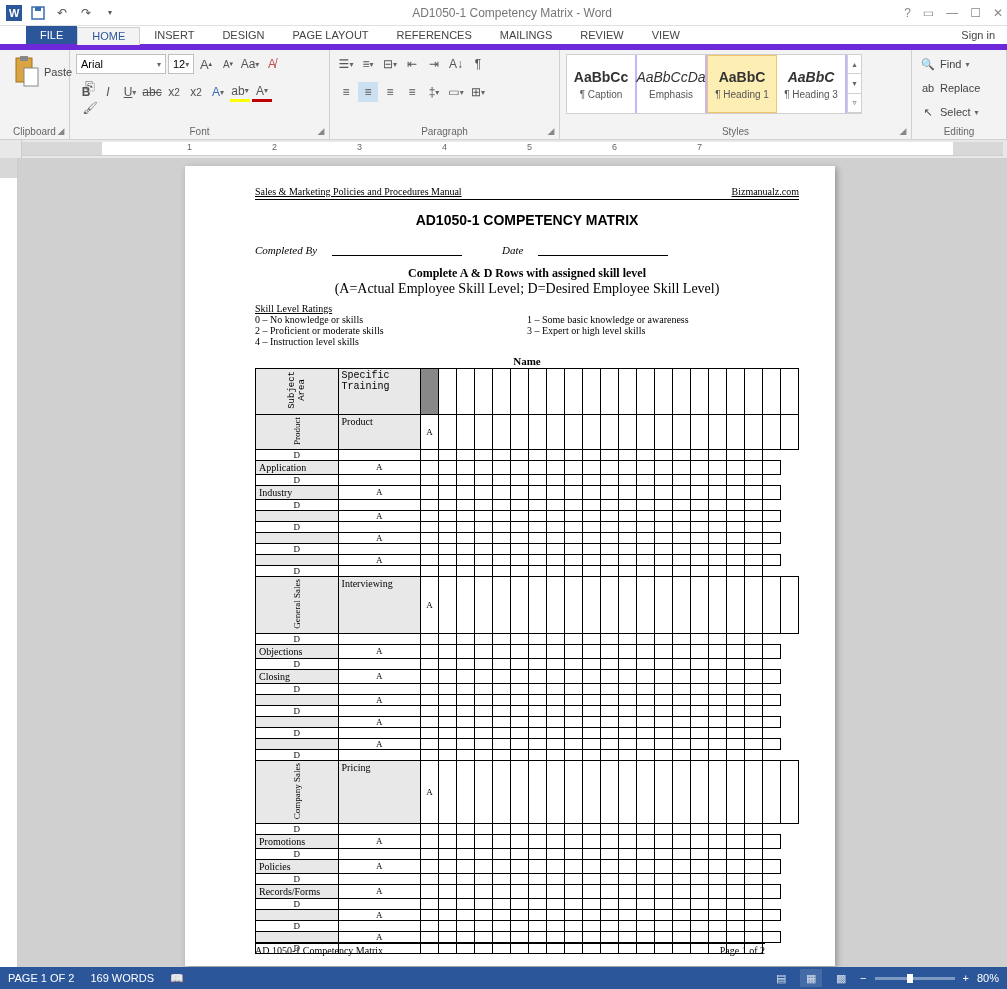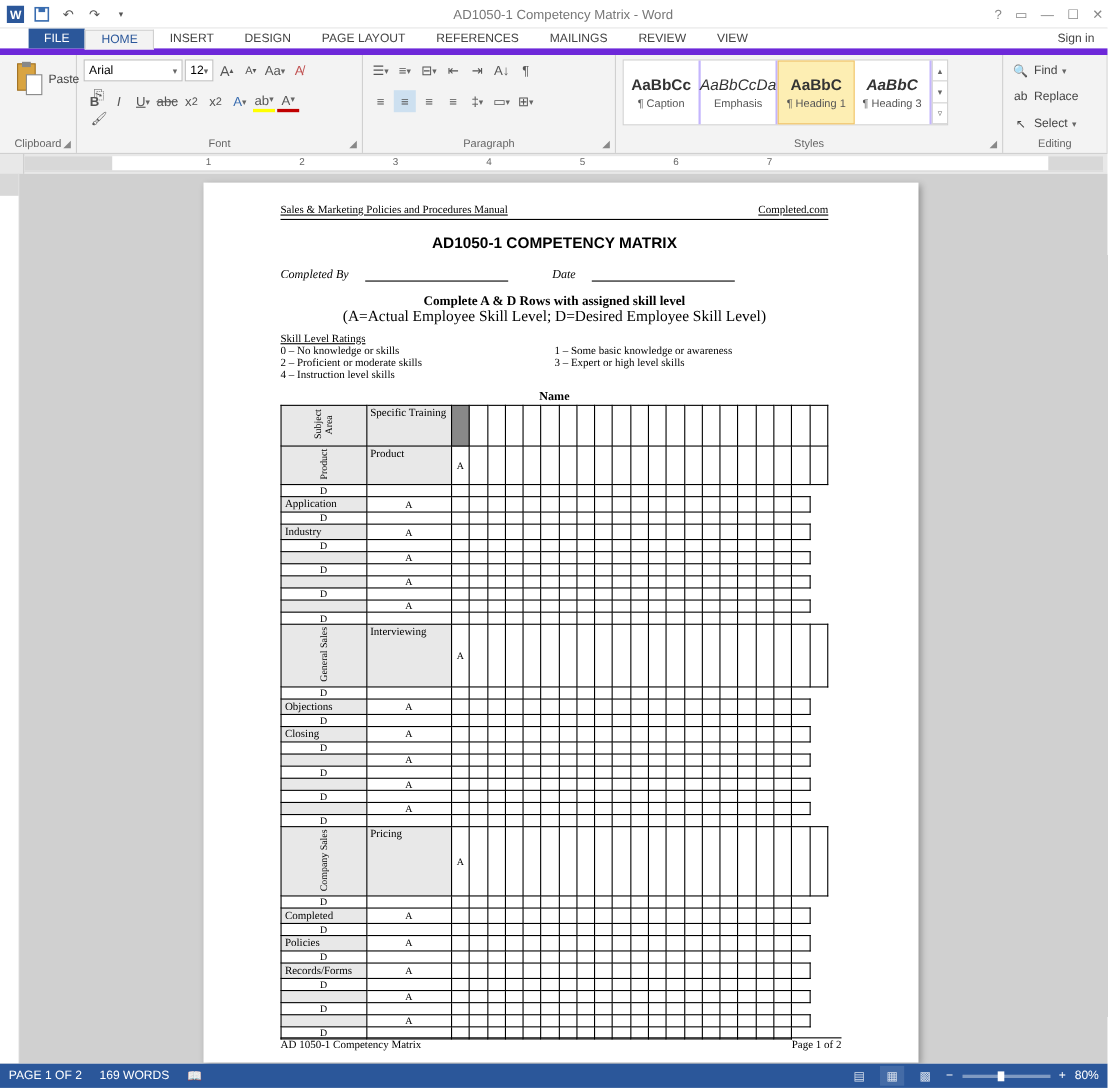--- a/index.html
+++ b/index.html
@@ -57,42 +57,42 @@
 .ruler-h { flex: 1; background: #fff; position: relative; border-bottom: 1px solid #ccc; margin: 2px 4px 0 0; height: 14px; }
 .ruler-h .tick { position: absolute; top: 0; font-size: 9px; color: #666; }
 .ruler-h .margin-l { position: absolute; left: 0; width: 80px; height: 100%; background: #d8d8d8; }
 .ruler-h .margin-r { position: absolute; right: 0; width: 50px; height: 100%; background: #d8d8d8; }
 
 
 .workspace { position: absolute; top: 158px; bottom: 22px; left: 0; right: 0; background: #d0d0d0; overflow: hidden; }
 .ruler-v { position: absolute; left: 0; top: 0; bottom: 0; width: 18px; background: #fff; border-right: 1px solid #ccc; }
 .ruler-v .margin-t { position: absolute; top: 0; height: 20px; width: 100%; background: #d8d8d8; }
 
-.page { position: absolute; left: 185px; top: 8px; width: 650px; height: 800px; background: #fff; box-shadow: 2px 2px 6px rgba(0,0,0,0.3); padding: 20px 82px 10px 70px; font-family: "Times New Roman", serif; color: #000; font-size: 11px; }
+.page { position: absolute; left: 185px; top: 8px; width: 650px; height: 800px; background: #fff; box-shadow: 2px 2px 6px rgba(0,0,0,0.3); padding: 20px 36px 10px 70px; font-family: "Times New Roman", serif; color: #000; font-size: 11px; }
 
 .doc-hdr { display: flex; justify-content: space-between; font-size: 10px; text-decoration: underline; padding-bottom: 2px; border-bottom: 1px solid #000; margin-bottom: 12px; }
 .doc-title { text-align: center; font-weight: bold; font-size: 14px; margin-bottom: 16px; font-family: Arial, sans-serif; }
 .doc-fields { display: flex; gap: 40px; font-size: 11px; margin-bottom: 10px; }
 .doc-fields .fld { display: flex; align-items: flex-start; gap: 15px; font-style: italic; }
 .doc-fields .line { border-bottom: 1px solid #000; width: 130px; height: 12px; }
 .doc-instr { text-align: center; font-weight: bold; font-size: 12px; }
 .doc-instr-sub { text-align: center; font-size: 14px; margin-bottom: 6px; }
 .ratings-hdr { text-decoration: underline; font-size: 10px; }
 .ratings { display: flex; font-size: 10px; margin-bottom: 8px; }
 .ratings .colr { flex: 1; }
 .name-hdr { text-align: center; font-weight: bold; font-size: 11px; margin-bottom: 1px; }
 
 .matrix { width: 100%; border-collapse: collapse; font-size: 9px; }
 .matrix td, .matrix th { border: 1px solid #000; padding: 0; }
 .matrix .subj { width: 22px; background: #e8e8e8; text-align: center; }
 .matrix .subj span { writing-mode: vertical-rl; transform: rotate(180deg); display: inline-block; font-size: 9px; padding: 2px 0; }
 .matrix .topic { width: 78px; background: #e8e8e8; padding: 1px 3px; vertical-align: top; font-size: 10px; }
 .matrix .ad { width: 14px; text-align: center; font-size: 9px; }
 .matrix .cell { width: 17px; height: 11px; }
-.matrix .hdr-row td { height: 36px; }
+.matrix .hdr-row td { height: 36px; font-family: Liberation Mono, monospace; }
 .matrix .shaded { background: #888; }
 
 .doc-ftr { position: absolute; bottom: 10px; left: 70px; right: 70px; display: flex; justify-content: space-between; font-size: 10px; border-top: 1px solid #000; padding-top: 1px; }
 
 
 .statusbar { position: absolute; bottom: 0; left: 0; right: 0; height: 22px; background: #2b579a; color: #fff; display: flex; align-items: center; font-size: 11px; padding: 0 8px; gap: 16px; }
 .statusbar .right { margin-left: auto; display: flex; align-items: center; gap: 8px; }
 .statusbar .vbtn { width: 22px; height: 18px; display: flex; align-items: center; justify-content: center; cursor: pointer; opacity: .8; }
 .statusbar .vbtn.active { background: rgba(255,255,255,.15); }
 .zoom-slider { width: 80px; height: 3px; background: rgba(255,255,255,.4); position: relative; }
@@ -303,21 +303,21 @@
 </div>
 
 <div class="workspace">
   <div class="ruler-v">
     <div class="margin-t"></div>
   </div>
 
   <div class="page">
     <div class="doc-hdr">
       <span>Sales &amp; Marketing Policies and Procedures Manual</span>
-      <span>Completed.com</span>
+      <span>Bizmanualz.com</span>
     </div>
     <div class="doc-title">AD1050-1 COMPETENCY MATRIX</div>
     <div class="doc-fields">
       <div class="fld">
           <span>Completed By</span>
           <span class="line"></span>
         </div>
       <div class="fld">
           <span>Date</span>
           <span class="line"></span>
@@ -1028,21 +1028,21 @@
             <td class="cell "></td>
             <td class="cell "></td>
             <td class="cell "></td>
             <td class="cell "></td>
             <td class="cell "></td>
             <td class="cell "></td>
           </tr>
         </tbody>
         <tbody>
           <tr>
-            <td class="topic" rowspan="2">Completed</td>
+            <td class="topic" rowspan="2">Promotions</td>
             <td class="ad">A</td>
             <td class="cell "></td>
             <td class="cell "></td>
             <td class="cell "></td>
             <td class="cell "></td>
             <td class="cell "></td>
             <td class="cell "></td>
             <td class="cell "></td>
             <td class="cell "></td>
             <td class="cell "></td>

